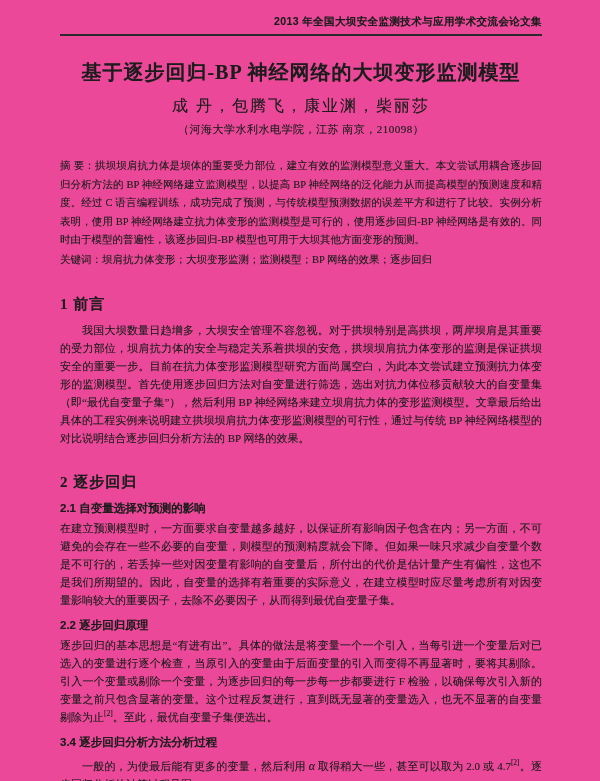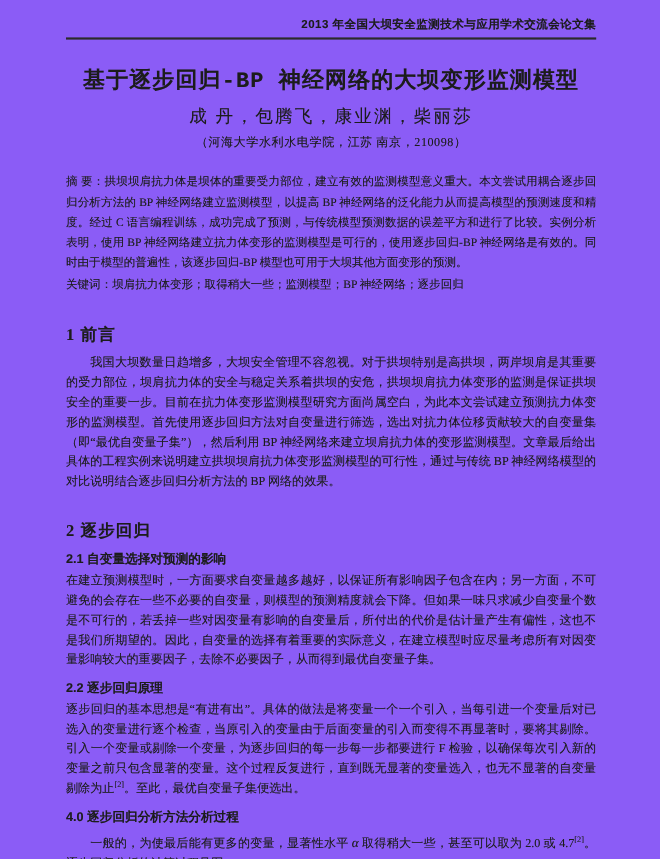--- a/index.html
+++ b/index.html
@@ -1,21 +1,21 @@
 <!DOCTYPE html>
 <html><head>
 <meta charset="utf-8">
 <style>
   * { margin:0; padding:0; box-sizing:border-box; }
   html, body { background:#f6f6f4; }
   .page {
     position:relative;
     width:600px; height:781px;
     margin:0 auto;
-    background:#8b5cf6;
+    background:#ec4899;
     color:#1c1c1c;
     font-family:"Liberation Serif","DejaVu Serif",serif;
     padding:15px 58px 0 60px;
     overflow:hidden;
     text-shadow:0 0 0.6px rgba(45,45,45,0.45);
   }
   .header-row {
     text-align:right;
     font-size:10.5px;
     font-weight:bold;
@@ -26,21 +26,21 @@
     border:none;
     border-bottom:2px solid #2b2b2b;
     margin-top:5px;
   }
   .title {
     text-align:center;
     font-size:20px;
     font-weight:bold;
     letter-spacing:1px;
     margin-top:23px;
-    font-family:Liberation Mono, monospace;
+    font-family:Liberation Serif, serif;
   }
   .authors {
     text-align:center;
     font-size:16px;
     letter-spacing:2px;
     margin-top:10px;
   }
   .affiliation {
     text-align:center;
     font-size:11px;
@@ -90,33 +90,33 @@
   <div class="header-rule"></div>
 
   <div class="title">基于逐步回归-BP 神经网络的大坝变形监测模型</div>
 
   <div class="authors">成  丹，包腾飞，康业渊，柴丽莎</div>
 
   <div class="affiliation">（河海大学水利水电学院，江苏  南京，210098）</div>
 
   <p class="abstract"><span class="label-bold">摘  要：</span><span>拱坝坝肩抗力体是坝体的重要受力部位，建立有效的监测模型意义重大。本文尝试用耦合逐步回归分析方法的 BP 神经网络建立监测模型，以提高 BP 神经网络的泛化能力从而提高模型的预测速度和精度。经过 C 语言编程训练，成功完成了预测，与传统模型预测数据的误差平方和进行了比较。实例分析表明，使用 BP 神经网络建立抗力体变形的监测模型是可行的，使用逐步回归-BP 神经网络是有效的。同时由于模型的普遍性，该逐步回归-BP 模型也可用于大坝其他方面变形的预测。</span></p>
 
-  <p class="keywords"><span class="label-bold">关键词：</span><span>坝肩抗力体变形；取得稍大一些；监测模型；BP 神经网络；逐步回归</span></p>
+  <p class="keywords"><span class="label-bold">关键词：</span><span>坝肩抗力体变形；大坝变形监测；监测模型；BP 网络的效果；逐步回归</span></p>
 
   <div class="h1">1  前言</div>
 
   <p class="para indent">我国大坝数量日趋增多，大坝安全管理不容忽视。对于拱坝特别是高拱坝，两岸坝肩是其重要的受力部位，坝肩抗力体的安全与稳定关系着拱坝的安危，拱坝坝肩抗力体变形的监测是保证拱坝安全的重要一步。目前在抗力体变形监测模型研究方面尚属空白，为此本文尝试建立预测抗力体变形的监测模型。首先使用逐步回归方法对自变量进行筛选，选出对抗力体位移贡献较大的自变量集（即“最优自变量子集”），然后利用 BP 神经网络来建立坝肩抗力体的变形监测模型。文章最后给出具体的工程实例来说明建立拱坝坝肩抗力体变形监测模型的可行性，通过与传统 BP 神经网络模型的对比说明结合逐步回归分析方法的 BP 网络的效果。</p>
 
   <div class="h1">2  逐步回归</div>
 
   <div class="h2">2.1  自变量选择对预测的影响</div>
 
   <p class="para flush">在建立预测模型时，一方面要求自变量越多越好，以保证所有影响因子包含在内；另一方面，不可避免的会存在一些不必要的自变量，则模型的预测精度就会下降。但如果一味只求减少自变量个数是不可行的，若丢掉一些对因变量有影响的自变量后，所付出的代价是估计量产生有偏性，这也不是我们所期望的。因此，自变量的选择有着重要的实际意义，在建立模型时应尽量考虑所有对因变量影响较大的重要因子，去除不必要因子，从而得到最优自变量子集。</p>
 
   <div class="h2">2.2  逐步回归原理</div>
 
   <p class="para flush"><span>逐步回归的基本思想是“有进有出”。具体的做法是将变量一个一个引入，当每引进一个变量后对已选入的变量进行逐个检查，当原引入的变量由于后面变量的引入而变得不再显著时，要将其剔除。引入一个变量或剔除一个变量，为逐步回归的每一步每一步都要进行 F 检验，以确保每次引入新的变量之前只包含显著的变量。这个过程反复进行，直到既无显著的变量选入，也无不显著的自变量剔除为止</span><sup class="ref">[2]</sup><span>。至此，最优自变量子集便选出。</span></p>
 
-  <div class="h2">4.0  逐步回归分析方法分析过程</div>
+  <div class="h2">3.4  逐步回归分析方法分析过程</div>
 
-  <p class="para indent"><span>一般的，为使最后能有更多的变量，显著性水平 </span><span class="alpha">α</span><span> 取得稍大一些，甚至可以取为 2.0 或 4.7</span><sup class="ref">[2]</sup><span>。逐步回归分析的计算过程见图 1。</span></p>
+  <p class="para indent"><span>一般的，为使最后能有更多的变量，然后利用 </span><span class="alpha">α</span><span> 取得稍大一些，甚至可以取为 2.0 或 4.7</span><sup class="ref">[2]</sup><span>。逐步回归分析的计算过程见图 1。</span></p>
 
 </div>
 
 </body></html>

